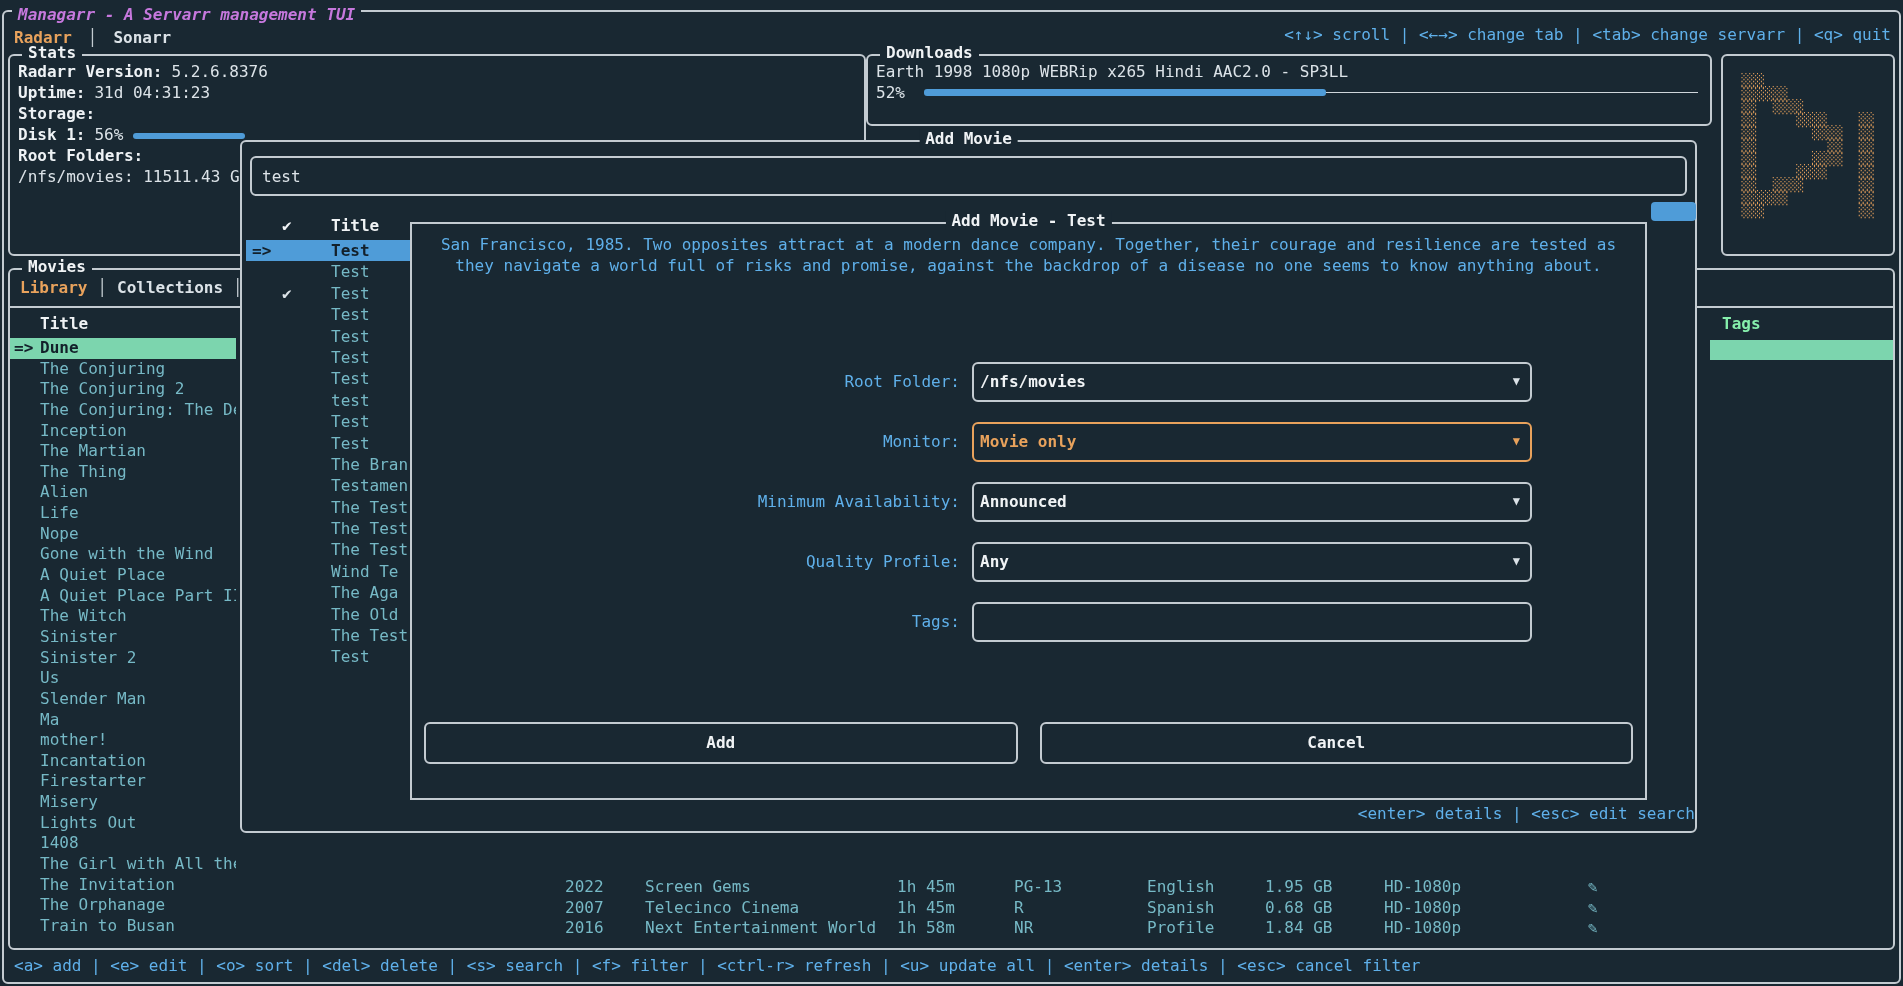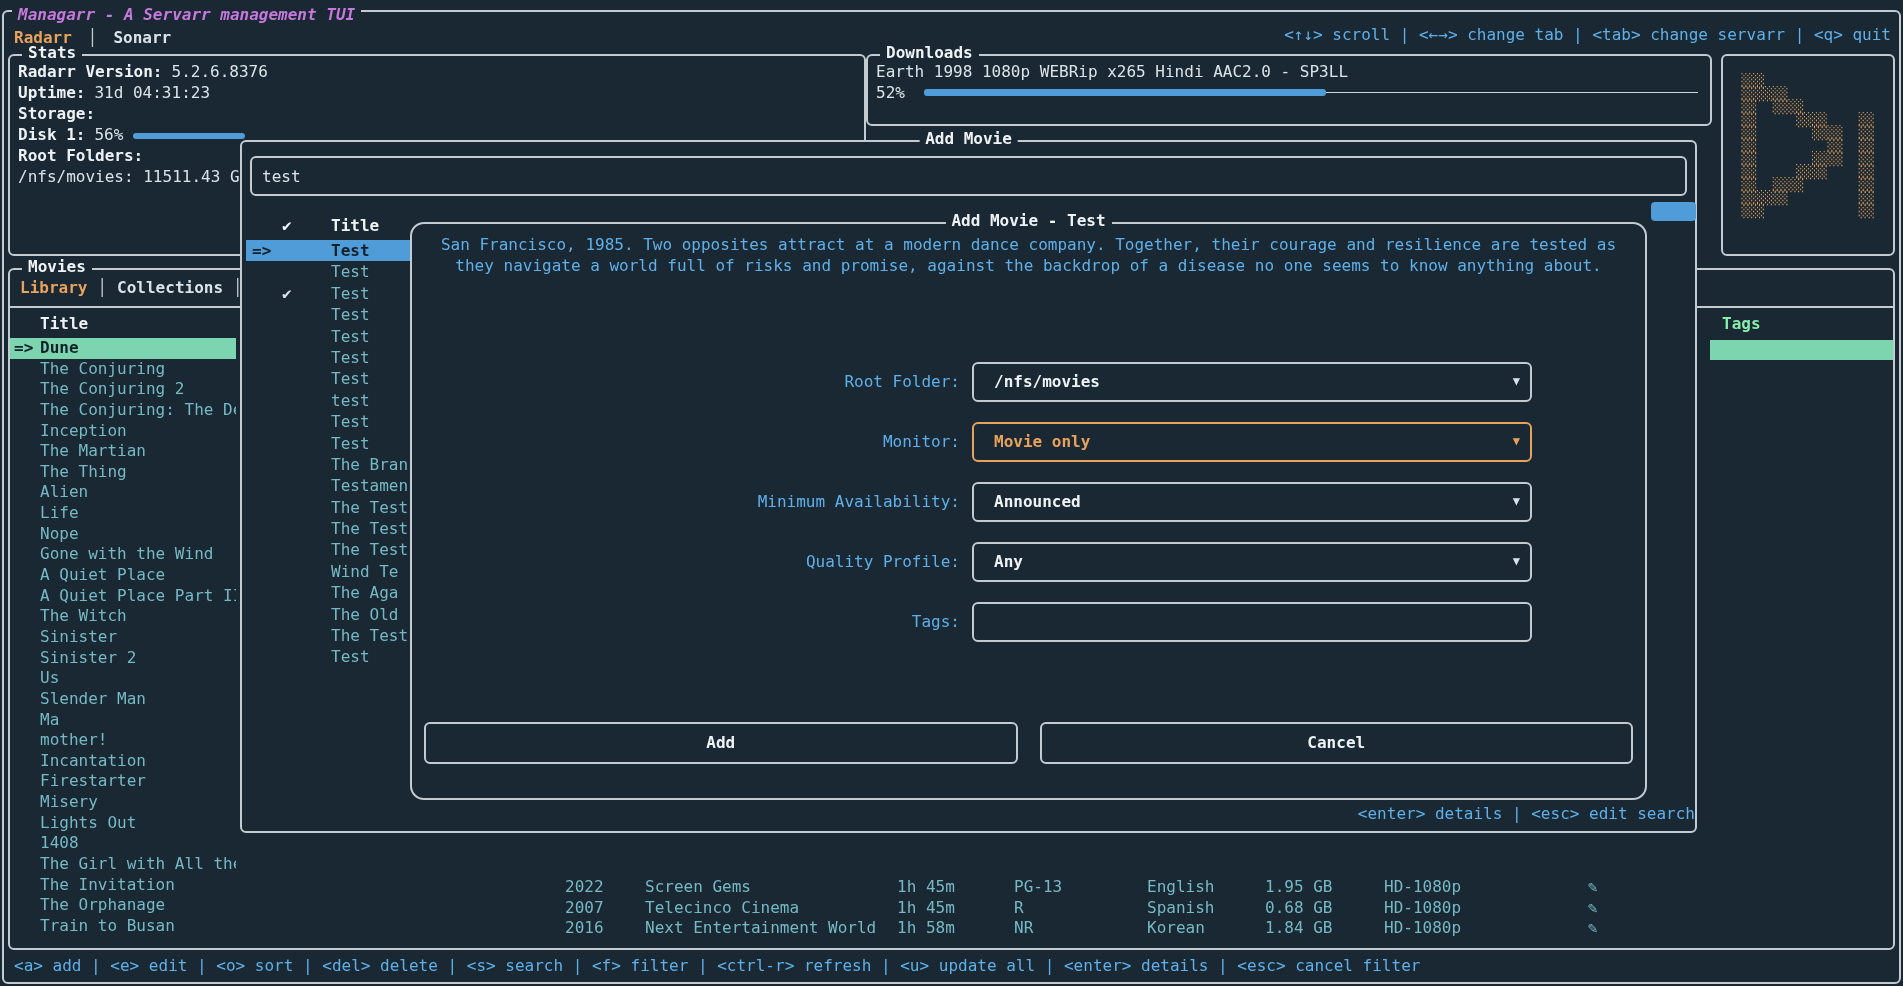--- a/index.html
+++ b/index.html
@@ -72,26 +72,26 @@
   .res-list{position:absolute;left:4px;top:98px;width:165px;overflow:hidden}
   .arow{height:21.4px;line-height:21.4px;white-space:nowrap;overflow:hidden;color:var(--list-cyan);cursor:default}
   .arow.selected{background:var(--selection-blue);color:var(--dark);font-weight:bold}
   .asel{display:inline-block;width:36px;padding-left:6px}
   .achk{display:inline-block;width:49px;color:var(--fg)}
   .arow.selected .achk{color:var(--dark)}
   .res-scroll-thumb{position:absolute;left:1409px;top:60px;width:45px;height:19px;background:var(--selection-blue);border-radius:4px}
   .popup-help{position:absolute;left:0;right:0;bottom:8px;text-align:right;color:var(--accent-blue)}
 
   
-  .addmovie-modal{position:absolute;left:168px;top:80px;width:1237px;height:578px;border:2px solid var(--border);border-radius:14px;background:var(--bg);z-index:6}
+  .addmovie-modal{position:absolute;left:168px;top:80px;width:1237px;height:578px;border:2px solid var(--border);border-radius:0;background:var(--bg);z-index:6}
   .modal-desc{position:absolute;left:20px;right:20px;top:10px;text-align:center;color:var(--accent-blue);font-weight:normal;line-height:21px}
   .fields{position:absolute;left:0;right:0;top:138px}
   .field{display:flex;height:40px;margin-bottom:20px}
   .field-label{width:548px;text-align:right;line-height:40px;color:var(--accent-blue)}
-  .field-control{position:relative;margin-left:12px;width:560px;height:40px;border:2px solid var(--border);border-radius:6px;line-height:35px;padding:0 20px;font-weight:bold;color:#f0f3f5;cursor:pointer}
+  .field-control{position:relative;margin-left:12px;width:560px;height:40px;border:2px solid var(--border);border-radius:6px;line-height:35px;padding:0 6px;font-weight:bold;color:#f0f3f5;cursor:pointer}
   .field.focused .field-control{border-color:var(--accent-orange);color:var(--accent-orange)}
   .field-arrow{position:absolute;right:10px;top:0;font-size:12px;color:var(--fg)}
   .field.focused .field-arrow{color:var(--accent-orange)}
   .modal-buttons{position:absolute;left:12px;right:12px;top:498px;display:flex;gap:22px}
   .modal-btn{flex:1;height:42px;border:2px solid var(--border);border-radius:6px;text-align:center;line-height:38px;font-weight:bold;color:#f0f3f5;cursor:pointer}
 </style>
 </head>
 <body>
 
 <div class="screen">
@@ -240,21 +240,21 @@
           <span class="c-size">0.68 GB</span>
           <span class="c-quality">HD-1080p</span>
           <span class="c-edit">✎</span>
         </div>
 
         <div class="drow">
           <span class="c-year">2016</span>
           <span class="c-studio">Next Entertainment World</span>
           <span class="c-runtime">1h 58m</span>
           <span class="c-rating">NR</span>
-          <span class="c-lang">Korean</span>
+          <span class="c-lang">Profile</span>
           <span class="c-size">1.84 GB</span>
           <span class="c-quality">HD-1080p</span>
           <span class="c-edit">✎</span>
         </div>
       </div>
   </div>
 
   <div class="panel addmovie-popup">
     <span class="panel-title centered">Add Movie</span>
     <input class="search-input" readonly="" spellcheck="false" value="test" style="">

